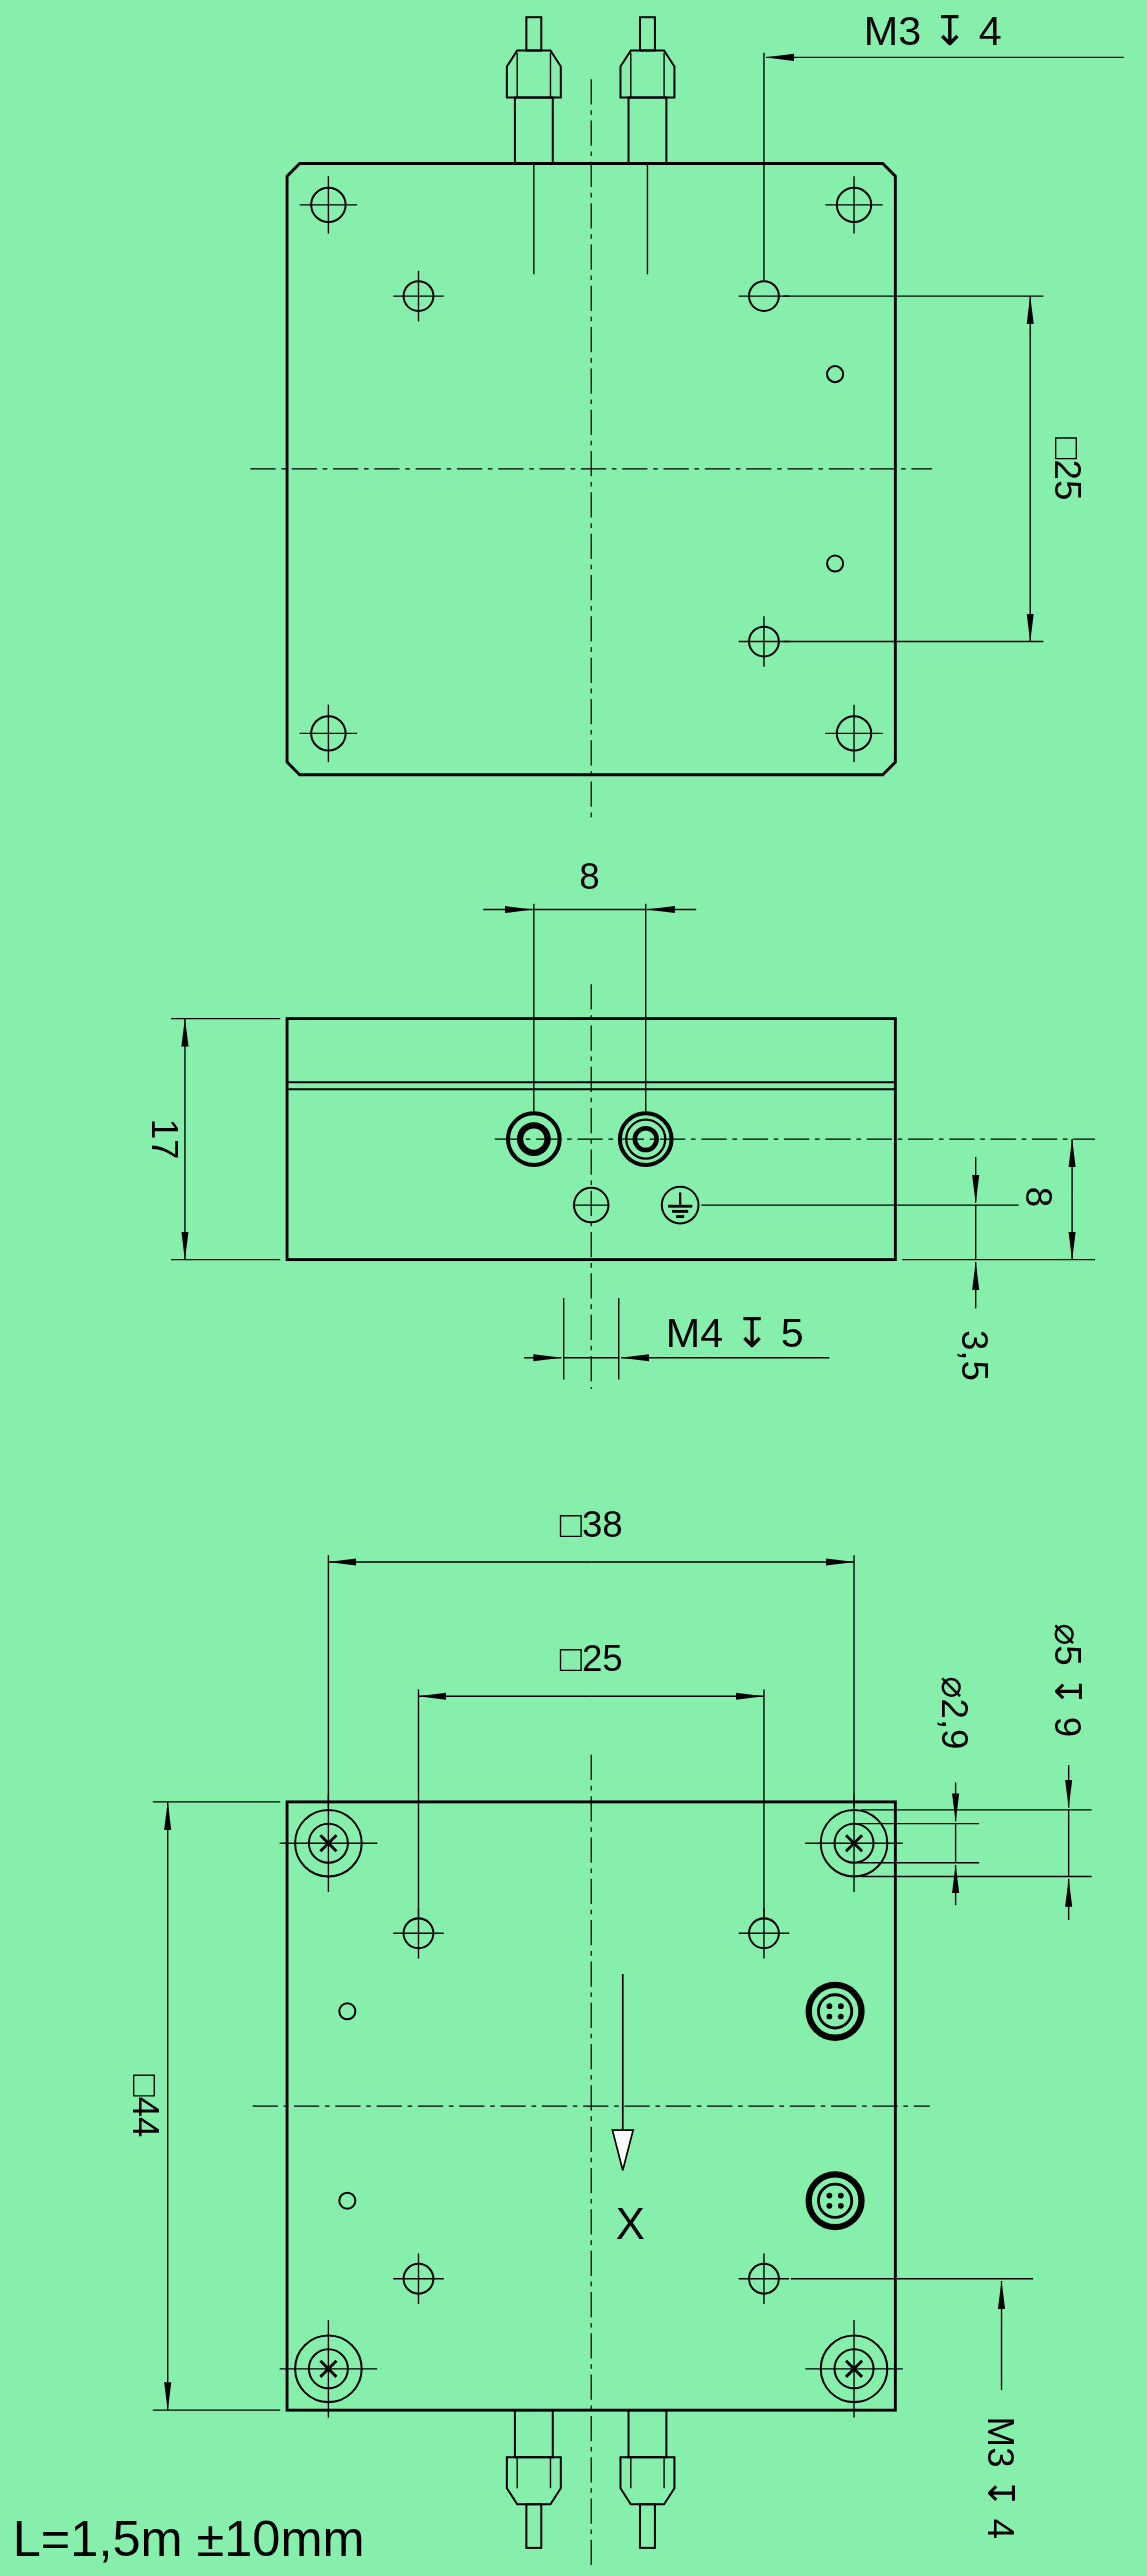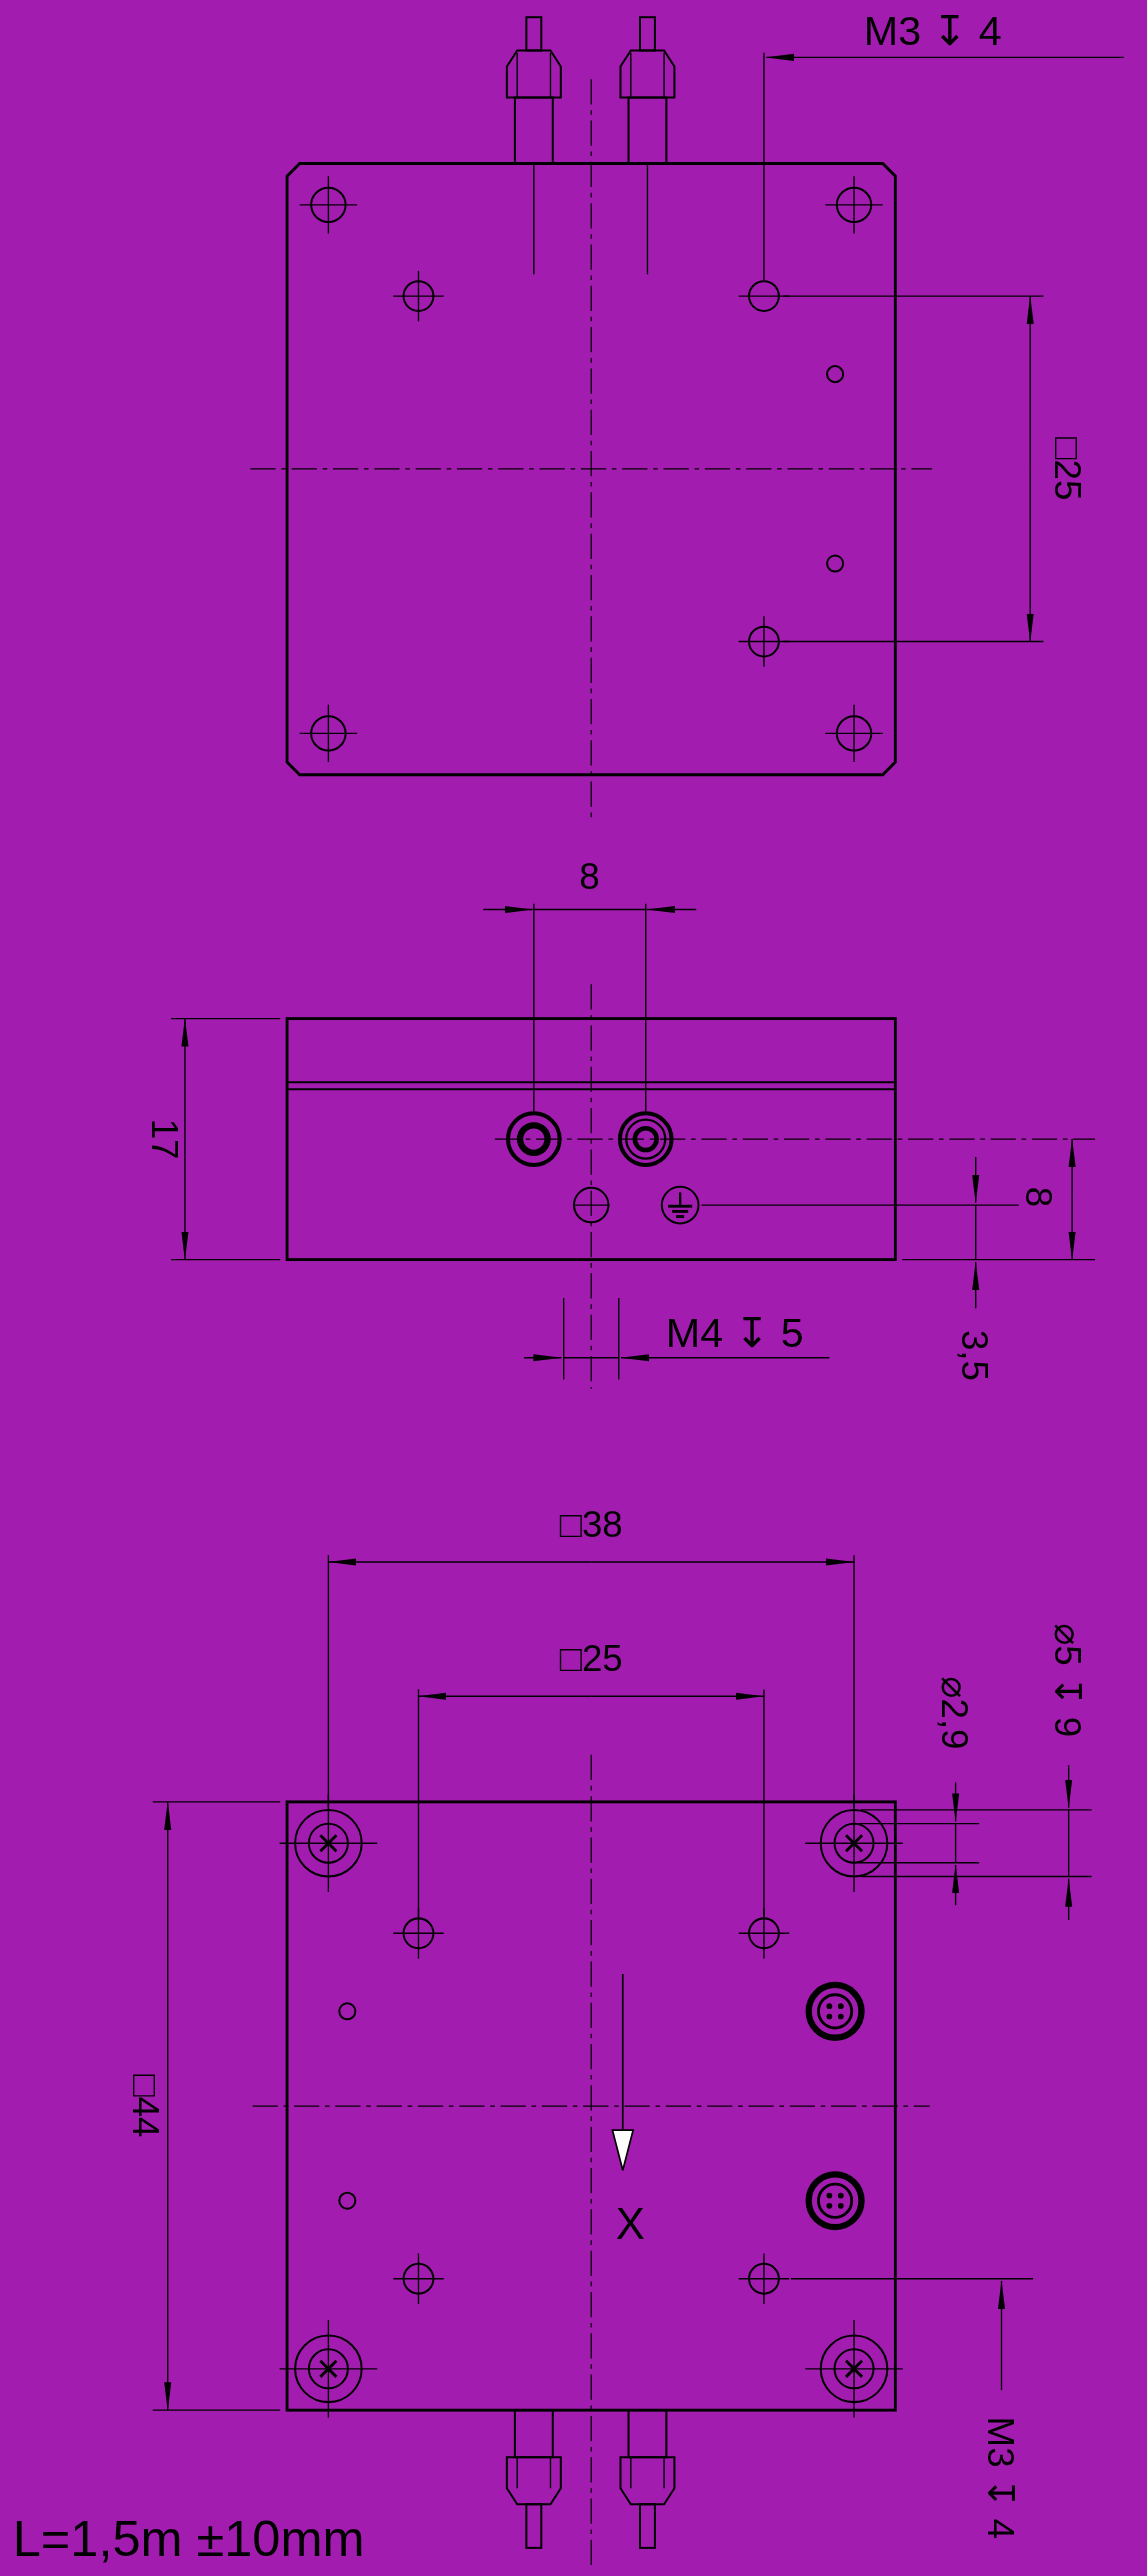--- a/index.html
+++ b/index.html
@@ -1,16 +1,16 @@
 <!DOCTYPE html>
 <html style="font-size:9.2px"><head>
 <meta charset="utf-8">
 <style>
   html,body{margin:0;padding:0;background:#ffffff;}
-  .sheet{width:1148px;height:2576px;background:#a21caf;position:relative;}
+  .sheet{width:1148px;height:2576px;background:#86efac;position:relative;}
   svg{display:block;}
   .ol  {fill:none;stroke:#000;stroke-width:5;stroke-linejoin:miter;}
   .md  {fill:none;stroke:#000;stroke-width:3.5;}
   .thin{fill:none;stroke:#000;stroke-width:2.4;}
   .cl  {fill:none;stroke:#000;stroke-width:2.2;stroke-dasharray:44 10 8 10;}
   .drv {fill:none;stroke:#000;stroke-width:5;}
   .pin {fill:#000;stroke:none;}
   .dtext{font-family:"Liberation Sans","DejaVu Sans",sans-serif;font-size:64px;fill:#000;}
   .ctext{font-family:"Liberation Sans","DejaVu Sans",sans-serif;font-size:72px;fill:#000;}
   .xtext{font-family:"Liberation Sans","DejaVu Sans",sans-serif;font-size:76px;fill:#000;}

